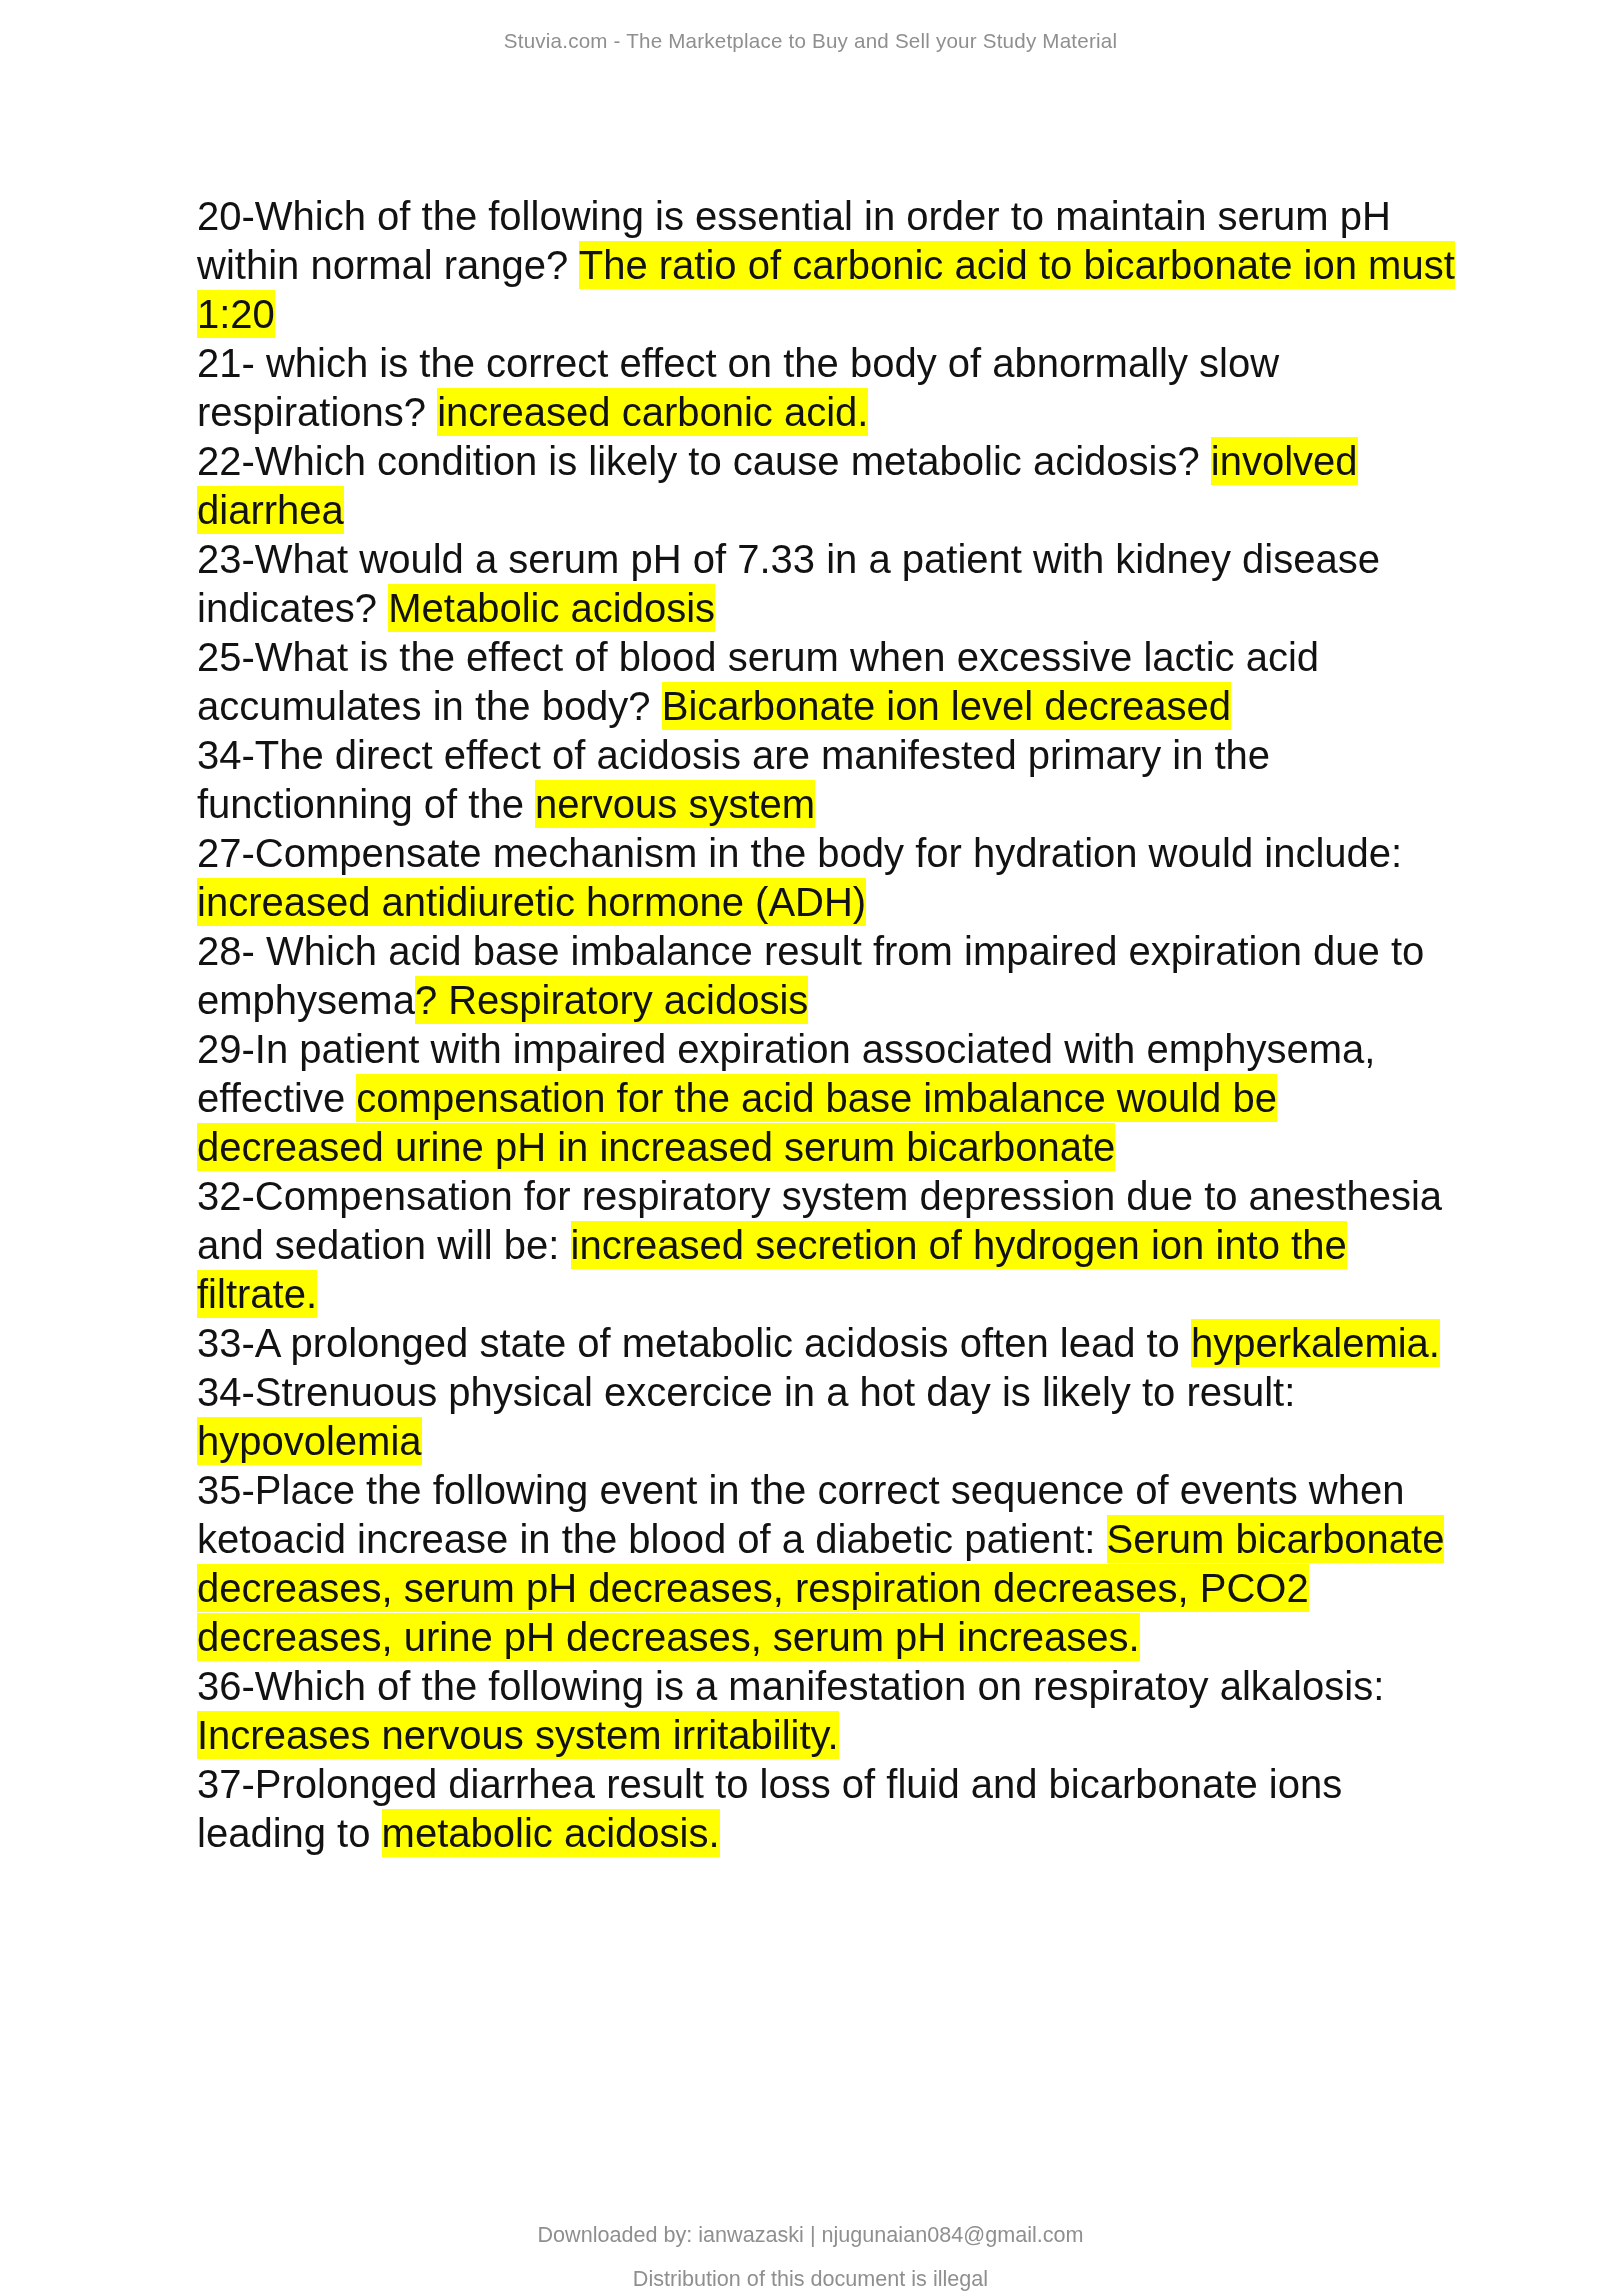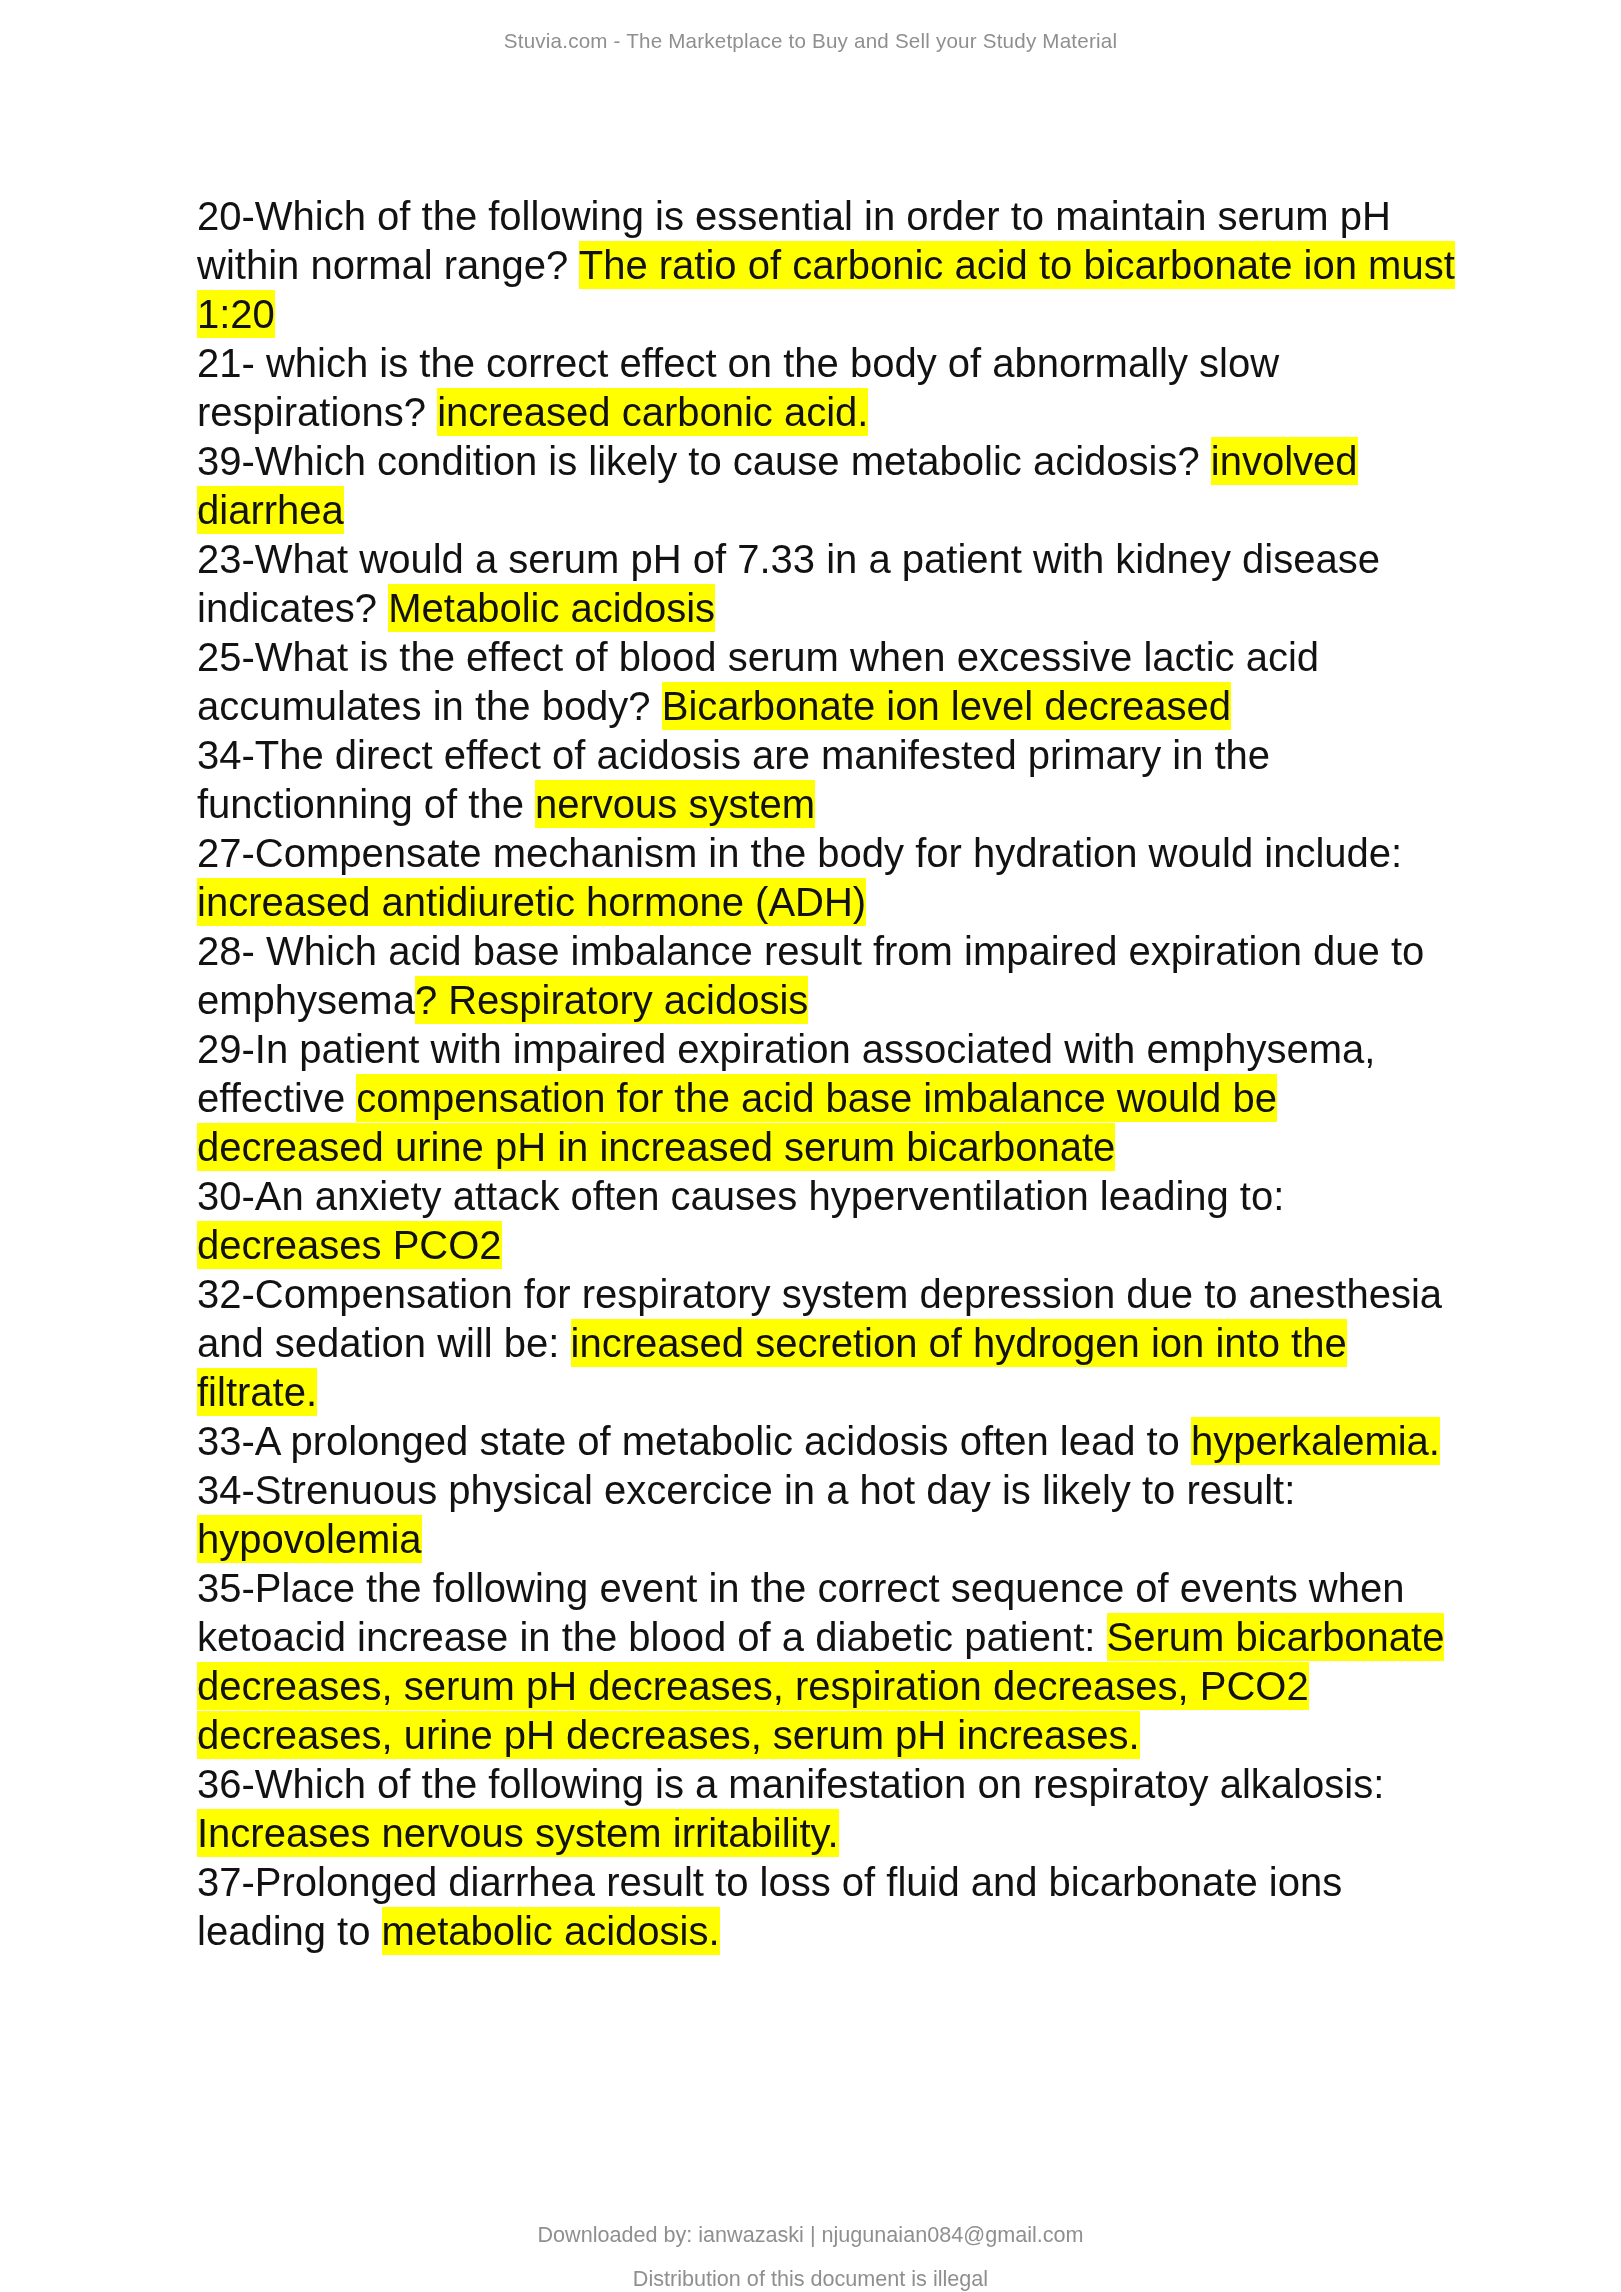--- a/index.html
+++ b/index.html
@@ -56,28 +56,27 @@
 </head>
 <body>
 
 <div class="page">
 
   <div class="doc-header">Stuvia.com - The Marketplace to Buy and Sell your Study Material</div>
 
   <div class="doc-content">
       <p class="para"><span>20-Which of the following is essential in order to maintain serum pH within normal range? </span><span class="hl">The ratio of carbonic acid to bicarbonate ion must 1:20</span></p>
       <p class="para"><span>21- which is the correct effect on the body of abnormally slow respirations? </span><span class="hl">increased carbonic acid.</span></p>
-      <p class="para"><span>39-Which condition is likely to cause metabolic acidosis? </span><span class="hl">involved diarrhea</span></p>
+      <p class="para"><span>22-Which condition is likely to cause metabolic acidosis? </span><span class="hl">involved diarrhea</span></p>
       <p class="para"><span>23-What would a serum pH of 7.33 in a patient with kidney disease indicates? </span><span class="hl">Metabolic acidosis</span></p>
       <p class="para"><span>25-What is the effect of blood serum when excessive lactic acid accumulates in the body? </span><span class="hl">Bicarbonate ion level decreased</span></p>
       <p class="para"><span>34-The direct effect of acidosis are manifested primary in the functionning of the </span><span class="hl">nervous system</span></p>
       <p class="para"><span>27-Compensate mechanism in the body for hydration would include: </span><span class="hl">increased antidiuretic hormone (ADH)</span></p>
       <p class="para"><span>28- Which acid base imbalance result from impaired expiration due to emphysema</span><span class="hl">? Respiratory acidosis</span></p>
       <p class="para"><span>29-In patient with impaired expiration associated with emphysema, effective </span><span class="hl">compensation for the acid base imbalance would be decreased urine pH in increased serum bicarbonate</span></p>
-      <p class="para"><span>30-An anxiety attack often causes hyperventilation leading to: </span><span class="hl">decreases PCO2</span></p>
       <p class="para"><span>32-Compensation for respiratory system depression due to anesthesia and sedation will be: </span><span class="hl">increased secretion of hydrogen ion into the filtrate.</span></p>
       <p class="para"><span>33-A prolonged state of metabolic acidosis often lead to </span><span class="hl">hyperkalemia.</span></p>
       <p class="para"><span>34-Strenuous physical excercice in a hot day is likely to result: </span><span class="hl">hypovolemia</span></p>
       <p class="para"><span>35-Place the following event in the correct sequence of events when ketoacid increase in the blood of a diabetic patient: </span><span class="hl">Serum bicarbonate decreases, serum pH decreases, respiration decreases, PCO2 decreases, urine pH decreases, serum pH increases.</span></p>
       <p class="para"><span>36-Which of the following is a manifestation on respiratoy alkalosis: </span><span class="hl">Increases nervous system irritability.</span></p>
       <p class="para"><span>37-Prolonged diarrhea result to loss of fluid and bicarbonate ions leading to </span><span class="hl">metabolic acidosis.</span></p>
     </div>
 
   <div class="doc-footer">
     <div>Downloaded by: ianwazaski | njugunaian084@gmail.com</div>

